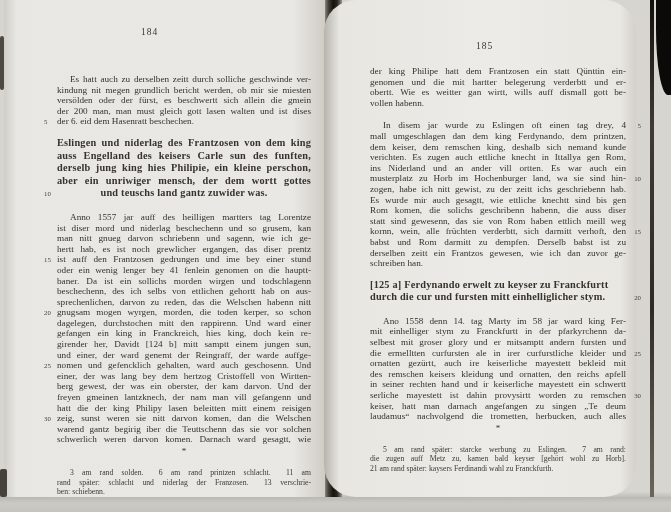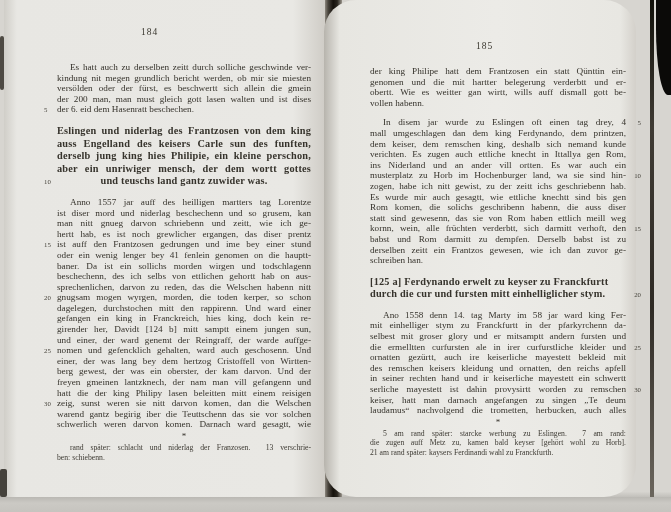--- a/index.html
+++ b/index.html
@@ -43,21 +43,21 @@
   .content{position:absolute;font-size:9.2px;line-height:10.6px;}
   .page.left .content{left:53px;top:62px;width:254px;}
   .page.right .content{left:46px;top:66px;width:256px;}
 
   .block{margin:0;}
   .block.para{margin-top:9px;}
   .block:first-child{margin-top:0;}
   .block.heading{margin-top:10px;font-weight:bold;font-size:10.3px;line-height:12.6px;letter-spacing:0.2px;}
   .block.separator{margin:2px 0 1px;font-size:9px;line-height:9px;}
   .block.footnote{margin-top:2px;font-size:7.7px;line-height:9.6px;color:#3d3a33;}
-  .block.indent .line:first-child{text-indent:13px;}
+  .block.indent .line:first-child{text-indent:13px;margin-top:12px;}
 
   .line{position:relative;text-align:justify;text-align-last:justify;white-space:normal;}
   .line.al-left{text-align-last:left;}
   .line.al-center{text-align:left;text-align-last:center;}
   .mnum{position:absolute;top:1px;font-size:6.8px;font-weight:normal;letter-spacing:0;color:#45423a;text-indent:0;}
   .mnum.left{left:-13px;}
   .mnum.right{right:-15px;}
 </style>
 </head>
 <body>
@@ -77,21 +77,21 @@
         <div class="block heading">
           <div class="line">Eslingen und niderlag des Frantzosen von dem king</div>
           <div class="line">auss Engelland des keisers Carle sun des funften,</div>
           <div class="line">derselb jung king hies Philipie, ein kleine perschon,</div>
           <div class="line">aber ein unriwiger mensch, der dem wortt gottes</div>
           <div class="line al-center">und teuschs land gantz zuwider was.<span class="mnum left">10</span></div>
         </div>
         <div class="block para indent">
           <div class="line">Anno 1557 jar auff des heilligen martters tag Lorentze</div>
           <div class="line">ist diser mord und niderlag beschechenn und so grusem, kan</div>
-          <div class="line">man nitt gnueg darvon schriebenn und zeitt, wie ich ge-</div>
+          <div class="line">man nitt gnueg darvon schriebenn und sagenn, wie ich ge-</div>
           <div class="line">hertt hab, es ist noch grewlicher ergangen, das diser prentz</div>
           <div class="line">ist auff den Frantzosen gedrungen und ime bey einer stund<span class="mnum left">15</span></div>
           <div class="line">oder ein wenig lenger bey 41 fenlein genomen on die hauptt-</div>
           <div class="line">baner.  Da ist ein sollichs morden wirgen und todschlagenn</div>
           <div class="line">beschechenn, des ich selbs von ettlichen gehortt hab on aus-</div>
           <div class="line">sprechenlichen, darvon zu reden, das die Welschen habenn nitt</div>
           <div class="line">gnugsam mogen wyrgen, morden, die toden kerper, so schon<span class="mnum left">20</span></div>
           <div class="line">dagelegen, durchstochen mitt den rappirenn.  Und ward einer</div>
           <div class="line">gefangen ein king in Franckreich, hies king, doch kein re-</div>
           <div class="line">girender her, Davidt [124 b] mitt samptt einem jungen sun,</div>
@@ -102,20 +102,21 @@
           <div class="line">freyen gmeinen lantzknech, der nam man vill gefangenn und</div>
           <div class="line">hatt die der king Philipy lasen beleitten mitt einem reisigen</div>
           <div class="line">zeig, sunst weren sie nitt darvon komen, dan die Welschen<span class="mnum left">30</span></div>
           <div class="line">warend gantz begirig iber die Teuttschenn das sie vor solchen</div>
           <div class="line">schwerlich weren darvon komen.  Darnach ward gesagtt, wie</div>
         </div>
         <div class="block separator">
           <div class="line al-center">*</div>
         </div>
         <div class="block footnote indent">
+          <div class="line">3 am rand solden.  6 am rand printzen schlacht.  11 am</div>
           <div class="line">rand später: schlacht und niderlag der Franzosen.  13 verschrie-</div>
           <div class="line al-left">ben: schiebenn.</div>
         </div>
       </div>
   </div>
 
   <div class="gutter"></div>
 
   <div class="page right">
     <div class="pagenum">185</div>

